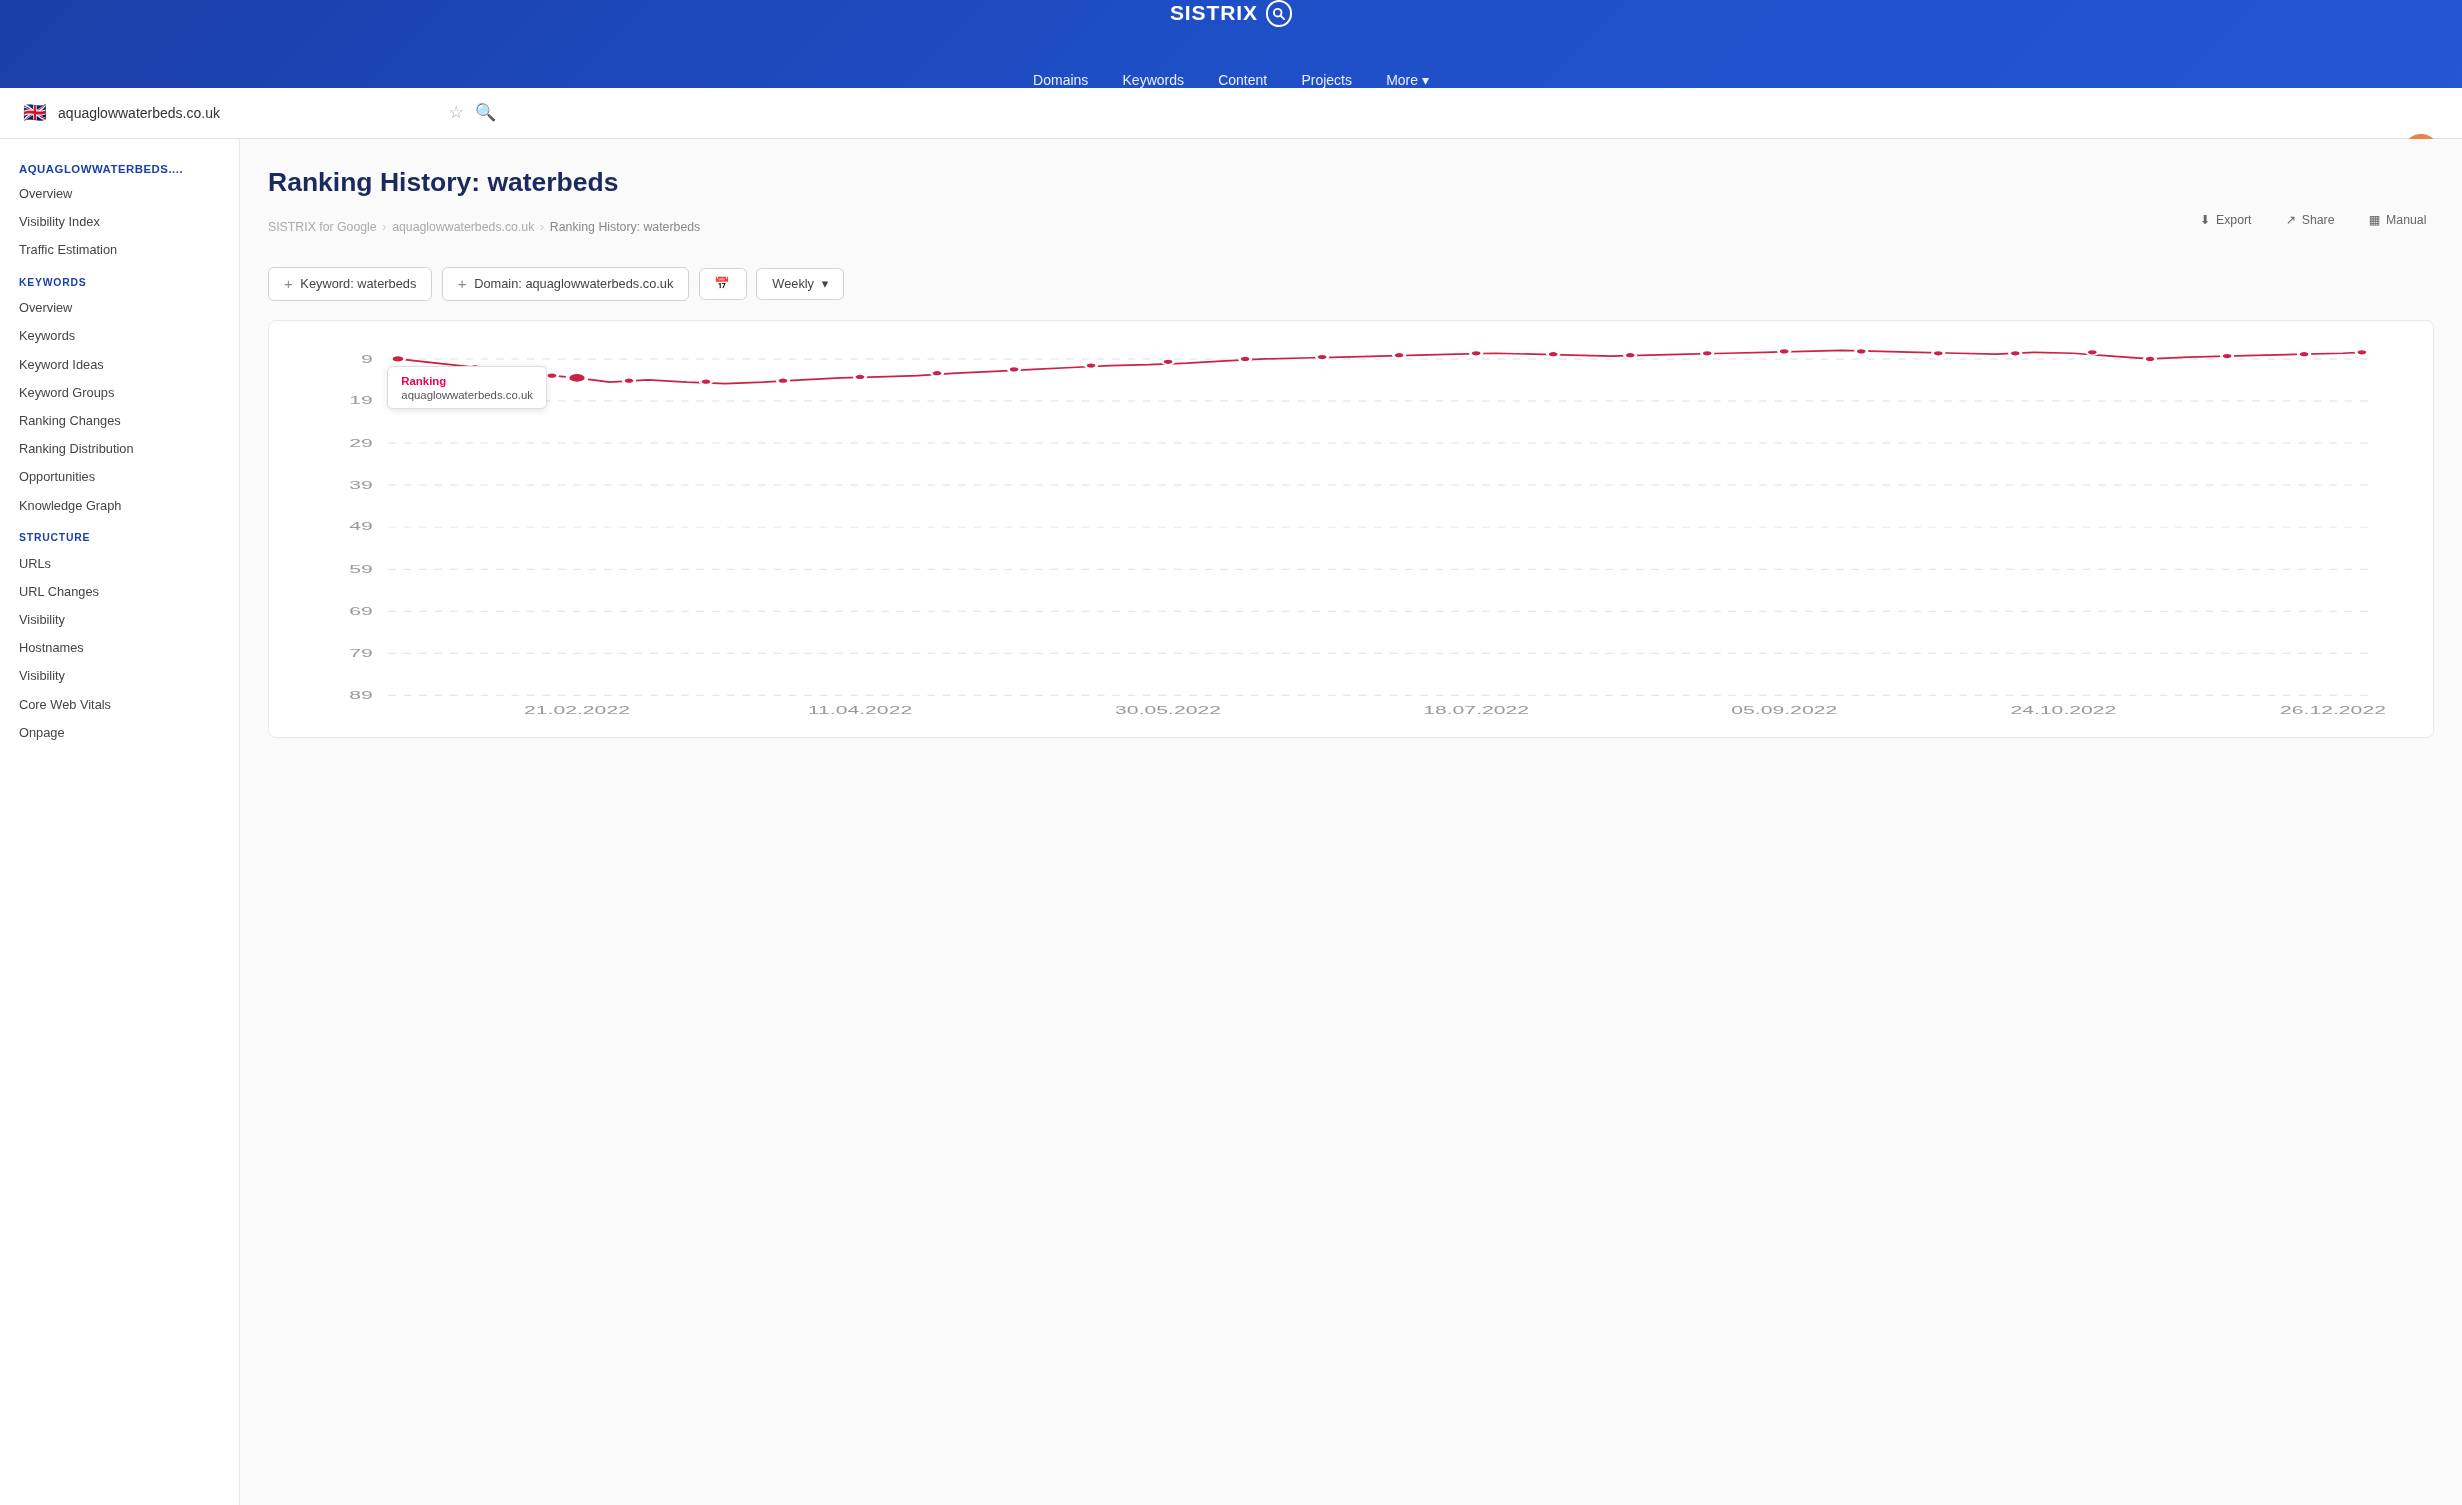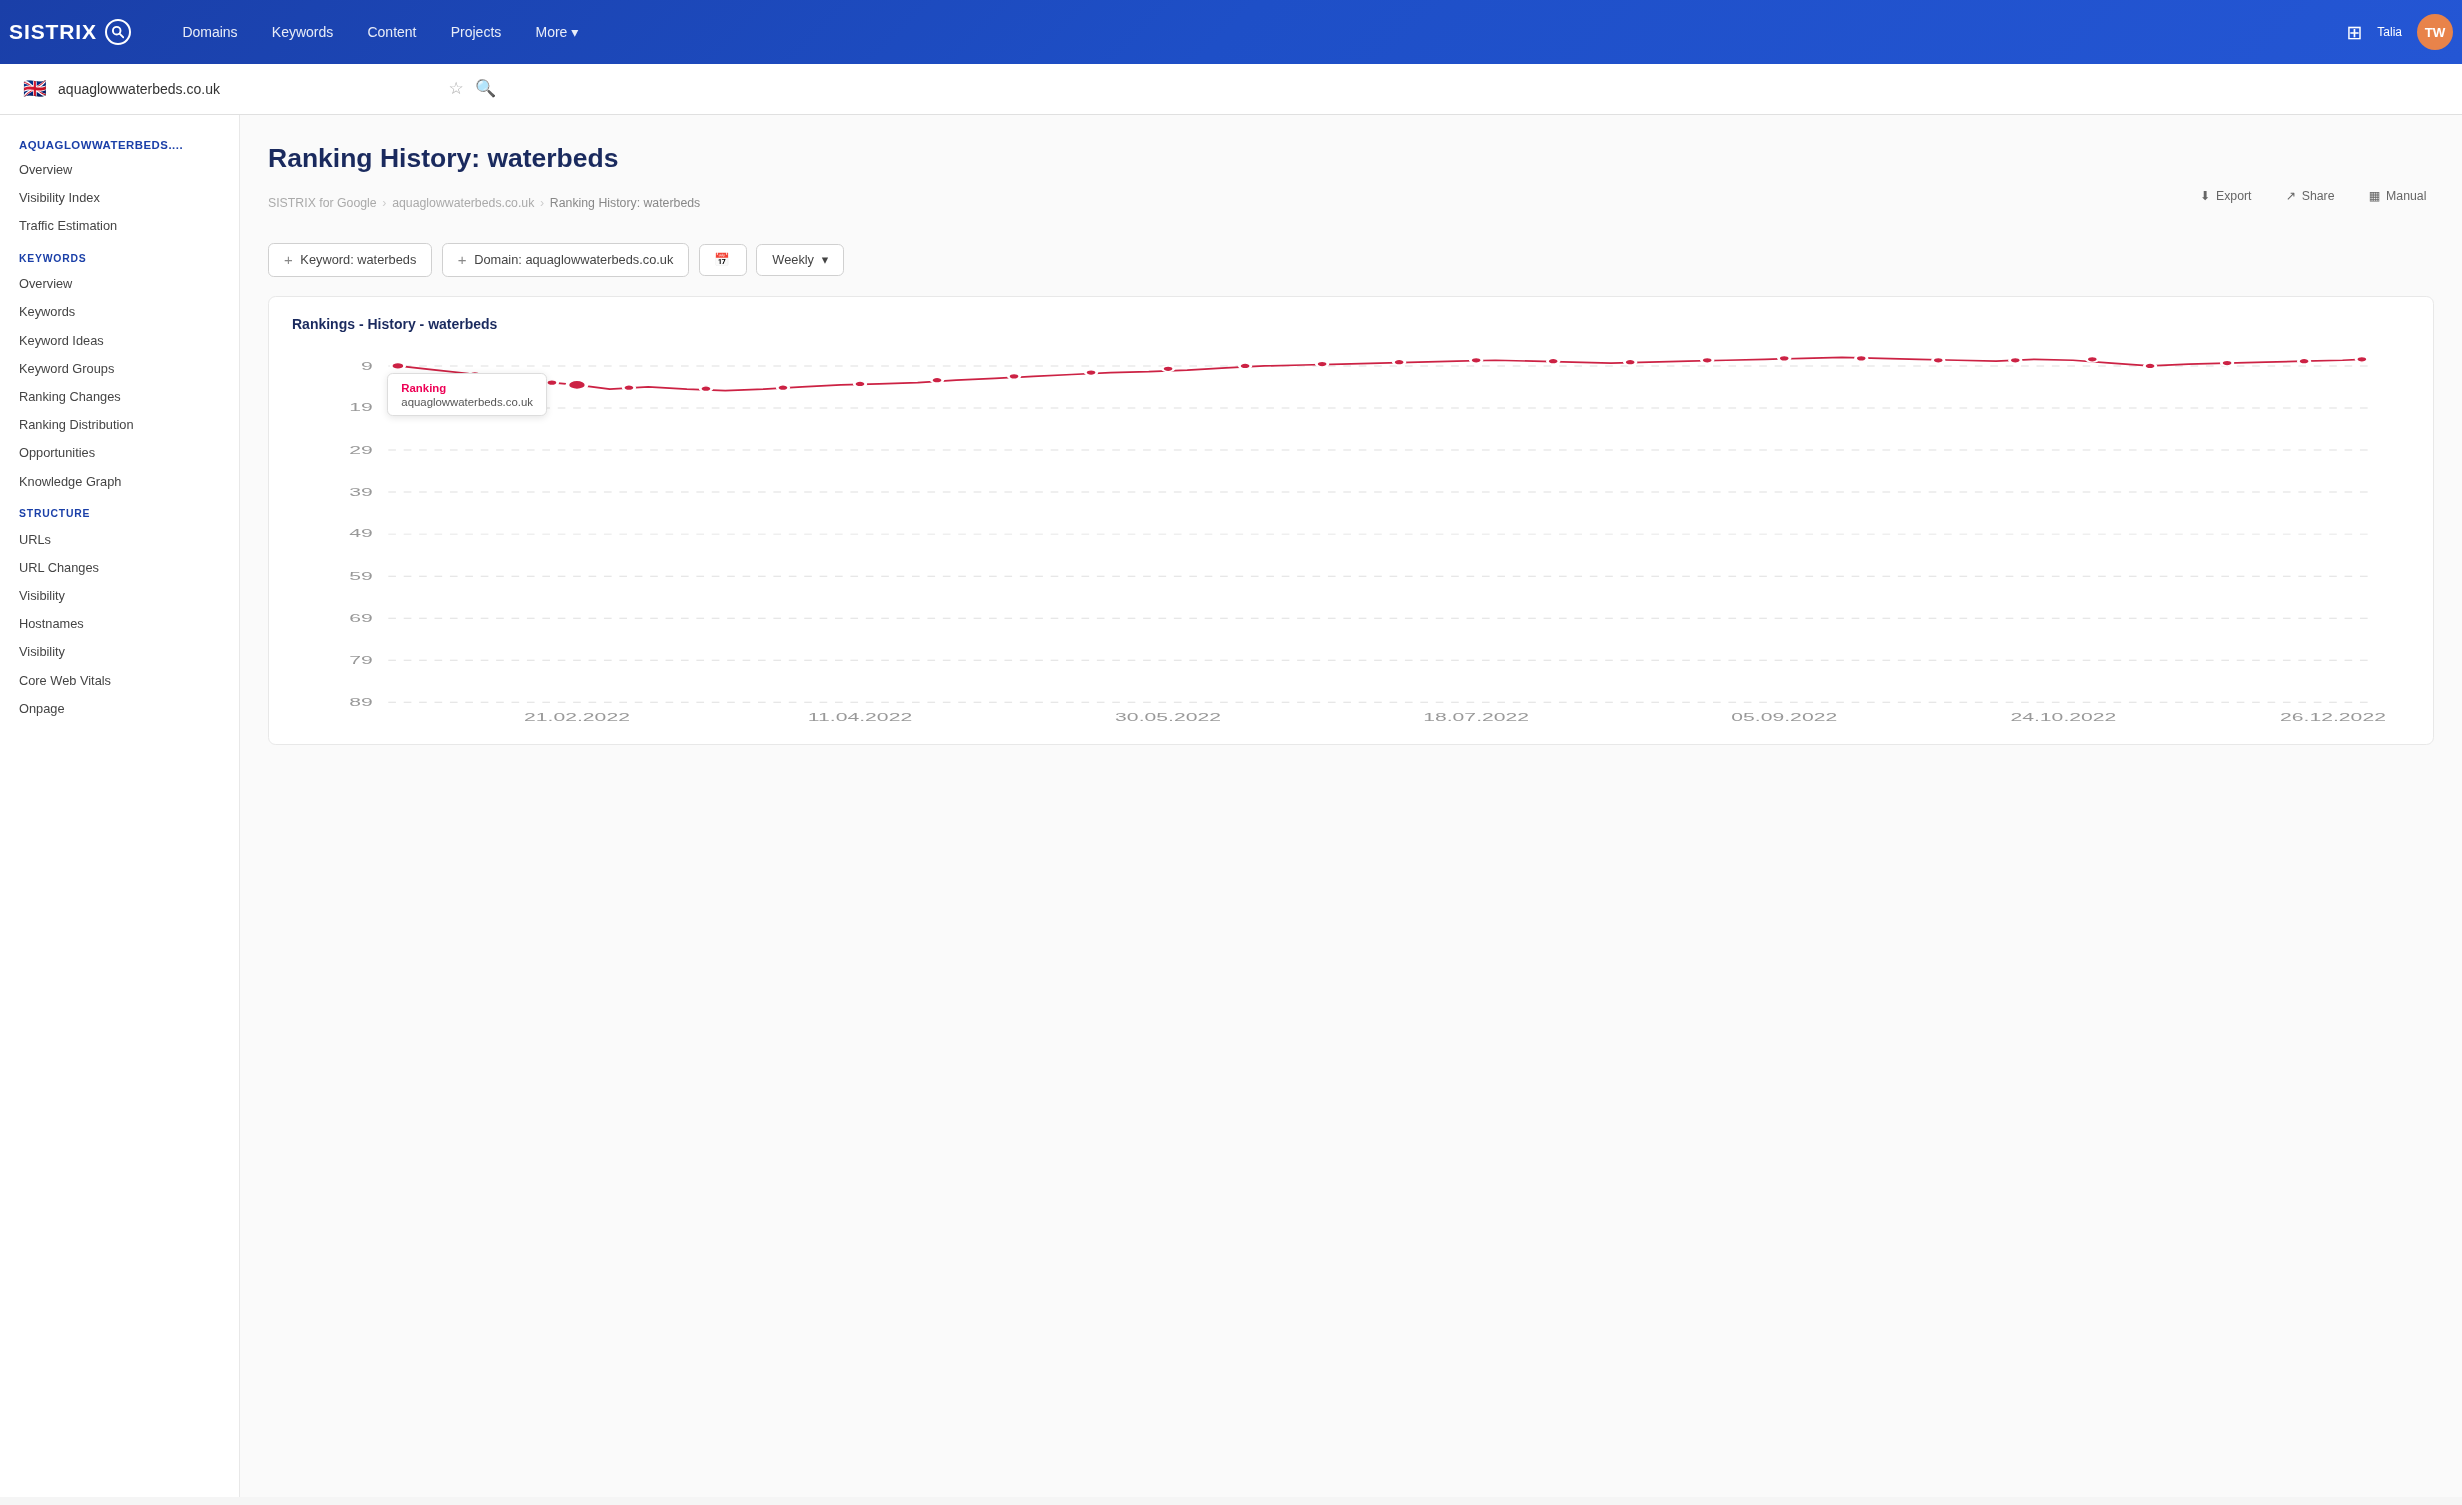--- a/index.html
+++ b/index.html
@@ -1,25 +1,26 @@
 <!DOCTYPE html>
 <html style="font-size:15px"><head>
   <meta charset="utf-8">
   <style>
     * { box-sizing: border-box; margin: 0; padding: 0; }
     body { font-family: -apple-system, BlinkMacSystemFont, 'Segoe UI', Arial, sans-serif; background: #f5f5f5; }
 
     
     .header {
       background: linear-gradient(135deg, #1a3fa8 0%, #1e4fc7 50%, #2456d4 100%);
-      height: 64px;
-      display: flex;
-      align-items: center;
-      padding: 0 9px;
+      height: 88px;
+      display: flex;
+      align-items: center;
+      padding: 0 23px;
       gap: 38px;
+      flex-direction: column;
     }
     .logo {
       display: flex;
       align-items: center;
       gap: 7.6px;
       color: white;
       font-size: 21px;
       font-weight: 700;
       letter-spacing: 0.9px;
       white-space: nowrap;
@@ -306,21 +307,20 @@
       <button class="filter-btn">
         <span>📅</span>
       </button>
       <button class="filter-btn">
         <span>Weekly</span>
         <span>▾</span>
       </button>
     </div>
 
     <div class="chart-card">
-      <div class="chart-title">Rankings - History - waterbeds</div>
       <div class="chart-container">
 
         
         <div class="tooltip-box">
           <div class="tooltip-label">Ranking</div>
           <div class="tooltip-value">aquaglowwaterbeds.co.uk</div>
         </div>
 
         <svg class="ranking-chart" viewBox="0 0 1100 400" preserveAspectRatio="none">
 

